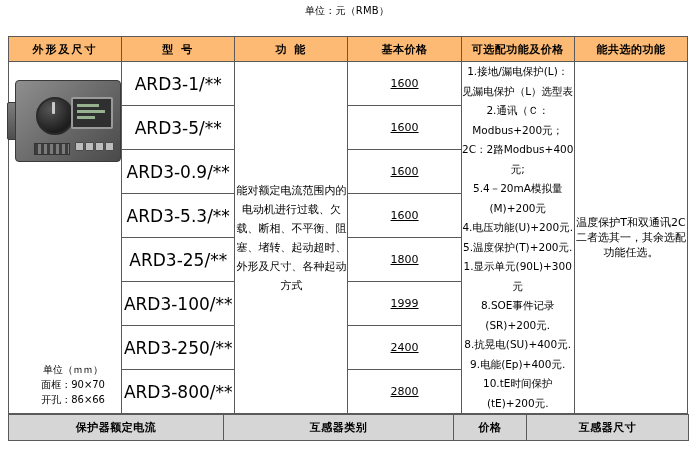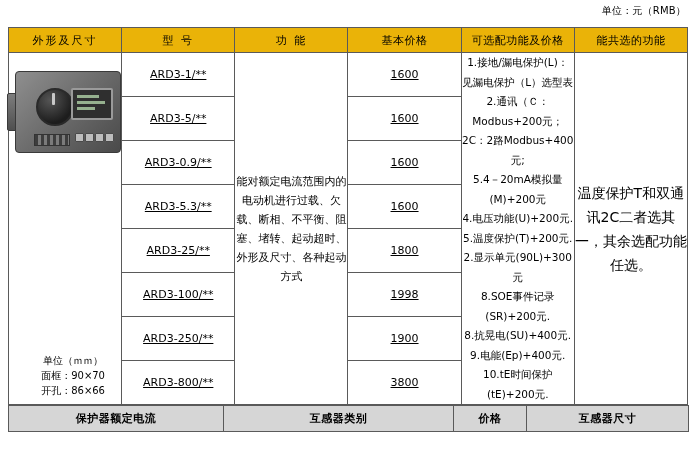--- a/index.html
+++ b/index.html
@@ -17,41 +17,41 @@
     overflow: hidden;
   }
   .page {
     position: relative;
     width: 696px;
     height: 449px;
     box-sizing: border-box;
     padding: 4px 8px 0 8px;
   }
   .unit-line {
-    text-align: right;
+    text-align: center;
     font-size: 10px;
     padding-right: 2px;
-    padding-bottom: 9px;
+    padding-bottom: 18px;
     letter-spacing: 0.2px;
   }
   table.main {
     border-collapse: collapse;
     width: 680px;
     table-layout: fixed;
   }
   table.main td, table.main th {
     border: 1px solid #5a5a5a;
     padding: 0;
     vertical-align: middle;
     text-align: center;
   }
   .hdr td {
-    background: #eab308;
-    font-size: 11px;
-    font-weight: normal;
+    background: #fdba74;
+    font-size: 11px;
+    font-weight: bold;
     height: 24px;
     letter-spacing: 2px;
   }
   .hdr td.nospace {
     letter-spacing: 0.5px;
     margin-top: 35px;
   }
   .img-cell {
     width: 145px;
     height: 205px;
@@ -160,22 +160,21 @@
     left: 18px;
     bottom: 6px;
     width: 34px;
     height: 10px;
     background: repeating-linear-gradient(90deg, #3d3d3d 0 3px, #7b7b7b 3px 6px);
     border: 1px solid #333;
   }
   .model-cell {
     width: 92px;
     height: 25.6px;
-    font-size: 11px;
-    text-decoration: underline;
+    font-size: 17px;
   }
   .func-cell {
     width: 120px;
     font-size: 11px;
     line-height: 19px;
     text-align: center;
     padding: 0 6px;
   }
   .price-cell {
     width: 56px;
@@ -184,22 +183,22 @@
   }
   .opt-cell {
     width: 180px;
     text-align: left;
     font-size: 10.5px;
     line-height: 19.5px;
     padding: 3px 6px;
   }
   .shared-cell {
     width: 88px;
-    font-size: 14px;
-    line-height: 24px;
+    font-size: 11px;
+    line-height: 15px;
     padding: 0 7px;
     text-align: center;
   }
   .sub-title {
     font-size: 11px;
     padding: 7px 0 4px 2px;
     letter-spacing: 0.3px;
   }
   table.leak {
     border-collapse: collapse;
@@ -266,21 +265,21 @@
         <td class="func-cell" rowspan="8">能对额定电流范围内的电动机进行过载、欠载、断相、不平衡、阻塞、堵转、起动超时、外形及尺寸、各种起动方式</td>
         <td class="price-cell">1600</td>
         <td class="opt-cell" rowspan="8">
           <div>1.接地/漏电保护(L)：</div>
           <div>见漏电保护（L）选型表</div>
           <div>2.通讯（Ｃ：Modbus+200元；</div>
           <div>2C：2路Modbus+400元;</div>
           <div>5.4－20mA模拟量(M)+200元</div>
           <div>4.电压功能(U)+200元.</div>
           <div>5.温度保护(T)+200元.</div>
-          <div>2.显示单元(90L)+300元</div>
+          <div>1.显示单元(90L)+300元</div>
           <div>8.SOE事件记录(SR)+200元.</div>
           <div>8.抗晃电(SU)+400元.</div>
           <div>9.电能(Ep)+400元.</div>
           <div>10.tE时间保护(tE)+200元.</div>
         </td>
         <td class="shared-cell" rowspan="8">温度保护T和双通讯2C二者选其一，其余选配功能任选。</td>
       </tr>
 
       <tr>
         <td class="model-cell">ARD3-5/**</td>
@@ -293,29 +292,29 @@
       <tr>
         <td class="model-cell">ARD3-5.3/**</td>
         <td class="price-cell">1600</td>
       </tr>
       <tr>
         <td class="model-cell">ARD3-25/**</td>
         <td class="price-cell">1800</td>
       </tr>
       <tr>
         <td class="model-cell">ARD3-100/**</td>
-        <td class="price-cell">1998</td>
+        <td class="price-cell">1999</td>
       </tr>
       <tr>
         <td class="model-cell">ARD3-250/**</td>
-        <td class="price-cell">1900</td>
+        <td class="price-cell">2400</td>
       </tr>
       <tr>
         <td class="model-cell">ARD3-800/**</td>
-        <td class="price-cell">3800</td>
+        <td class="price-cell">2800</td>
       </tr>
     </tbody>
   </table>
 
 
   <table class="leak">
     <colgroup>
       <col style="width:215px">
       <col style="width:230px">
       <col style="width:73px">

